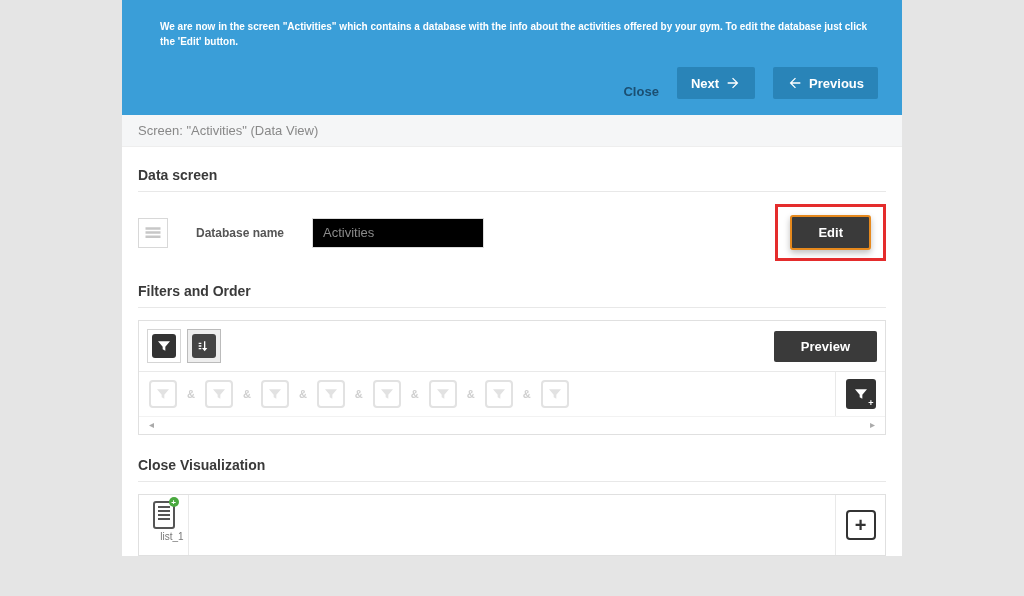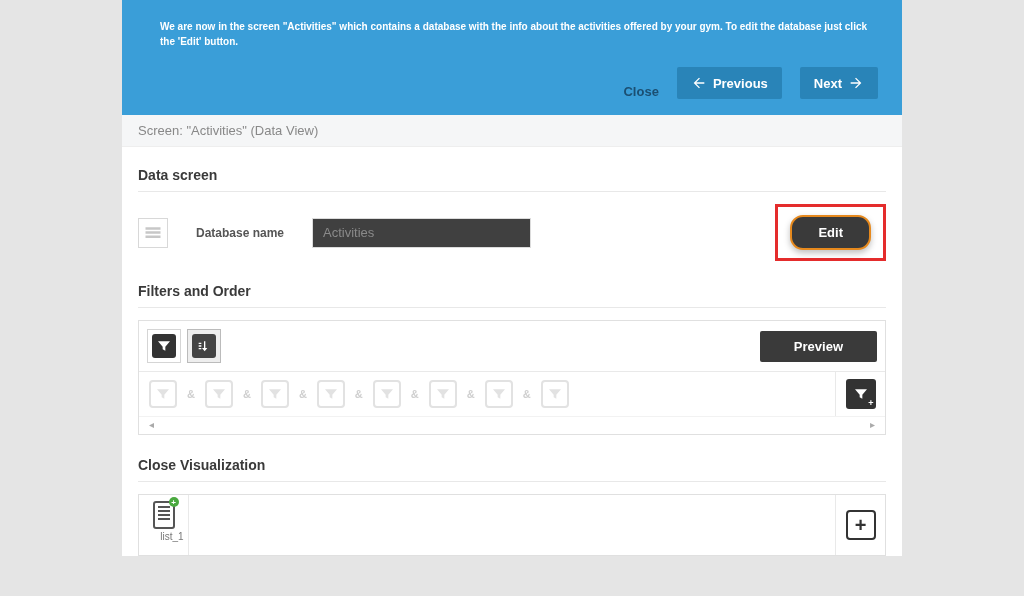--- a/index.html
+++ b/index.html
@@ -72,48 +72,48 @@
   .ds-row { display: flex; align-items: center; gap: 28px; }
   .db-icon-box {
     width: 30px; height: 30px;
     border: 1px solid #d8d8d8;
     display: flex; align-items: center; justify-content: center;
   }
   .db-icon-box svg { width: 20px; height: 20px; fill: #c7c7c7; }
   .db-label { font-size: 12px; font-weight: 700; color: #555; }
   .db-input {
     border: 1px solid #dcdcdc;
-    background: #404040;
+    background: #000000;
     color: #8a8a8a;
     font-size: 13px;
     padding: 6px 10px;
-    width: 219px;
+    width: 172px;
     height: 30px;
   }
   .spacer { flex: 1; }
   .edit-highlight {
     border: 3px solid #e42c2c;
     padding: 8px 12px;
   }
   .btn-dark {
     background: #3a3a3a;
     color: #fff;
     border: 2px solid #e6891d;
     padding: 8px 26px;
     font-size: 13px;
     font-weight: 700;
     cursor: pointer;
-    border-radius: 13px;
+    border-radius: 3px;
     box-shadow: 0 3px 6px rgba(0,0,0,0.25);
   }
   .btn-dark2 {
     background: #3a3a3a;
     color: #fff;
     border: none;
-    padding: 8px 34px;
+    padding: 8px 27px;
     font-size: 13px;
     font-weight: 700;
     cursor: pointer;
     border-radius: 2px;
   }
 
   
   .panel {
     border: 1px solid #e0e0e0;
     margin-top: 2px;
@@ -244,30 +244,30 @@
       <div>
         <svg viewBox="0 0 24 24">
             <path d="M5 3l1 2 2 1-2 1-1 2-1-2-2-1 2-1 1-2zm14 2l.7 1.4L21 7l-1.3.6L19 9l-.7-1.4L17 7l1.3-.6L19 5zM8.5 8.5l7 7L14 17l-7-7 1.5-1.5zM10 7l11 11-2 2L8 9l2-2z"></path>
           </svg>
       </div>
       <div class="banner-text">We are now in the screen "Activities" which contains a database with the info about the activities offered by your gym.  To edit the database just click the 'Edit' button.</div>
     </div>
     <div class="banner-actions">
       <span class="btn-close">Close</span>
       <button class="btn-nav">
+        <span>Next</span>
+        <svg viewBox="0 0 24 24">
+            <path d="M4 11h12.2l-5.6-5.6L12 4l8 8-8 8-1.4-1.4L16.2 13H4z"></path>
+          </svg>
+      </button>
+      <button class="btn-nav">
         <svg viewBox="0 0 24 24">
             <path d="M20 11H7.8l5.6-5.6L12 4l-8 8 8 8 1.4-1.4L7.8 13H20z"></path>
           </svg>
         <span>Previous</span>
-      </button>
-      <button class="btn-nav">
-        <span>Next</span>
-        <svg viewBox="0 0 24 24">
-            <path d="M4 11h12.2l-5.6-5.6L12 4l8 8-8 8-1.4-1.4L16.2 13H4z"></path>
-          </svg>
       </button>
     </div>
   </div>
 
   <div class="subheader">Screen: "Activities" (Data View)</div>
 
   <div class="content">
 
     <div class="section-title">Data screen</div>
     <hr class="rule">

